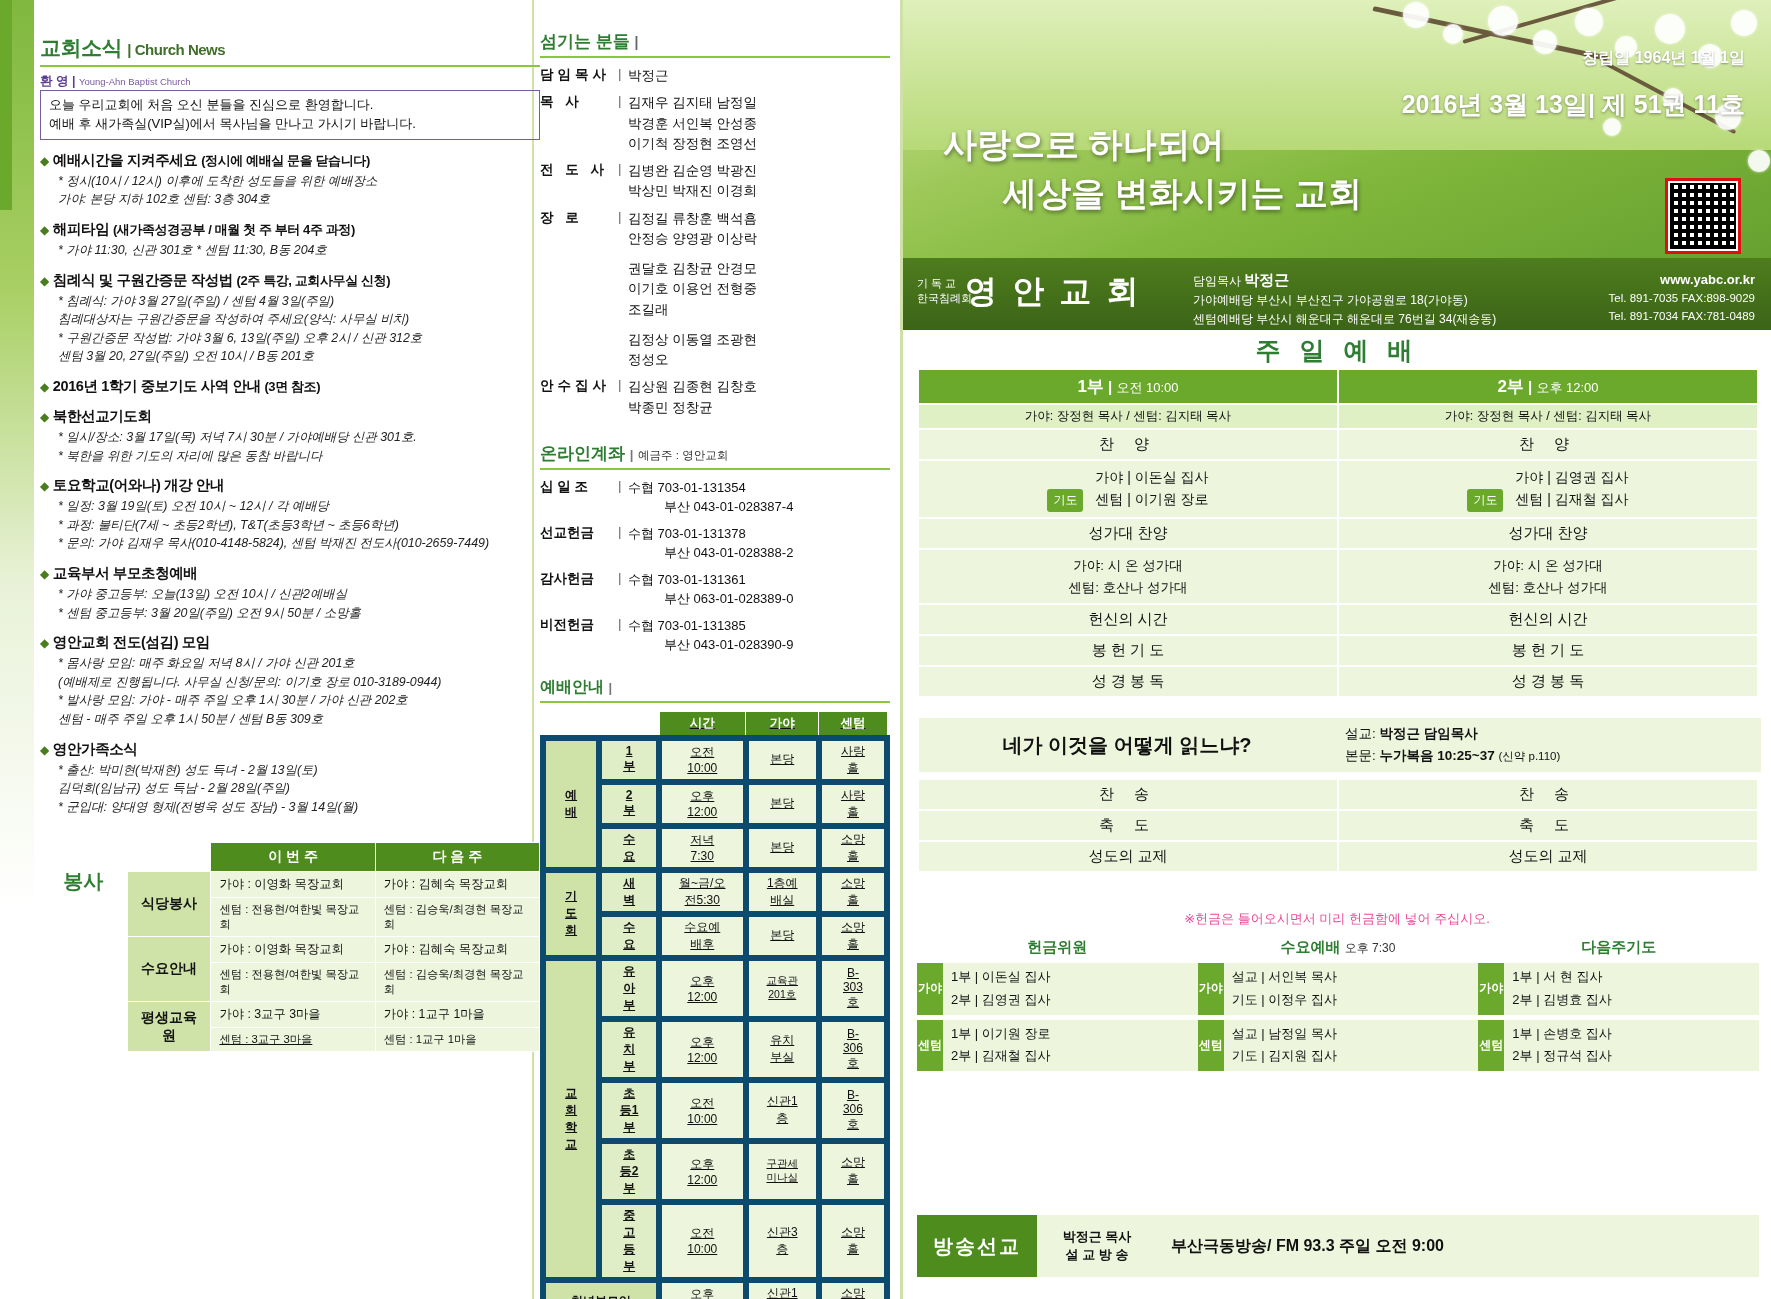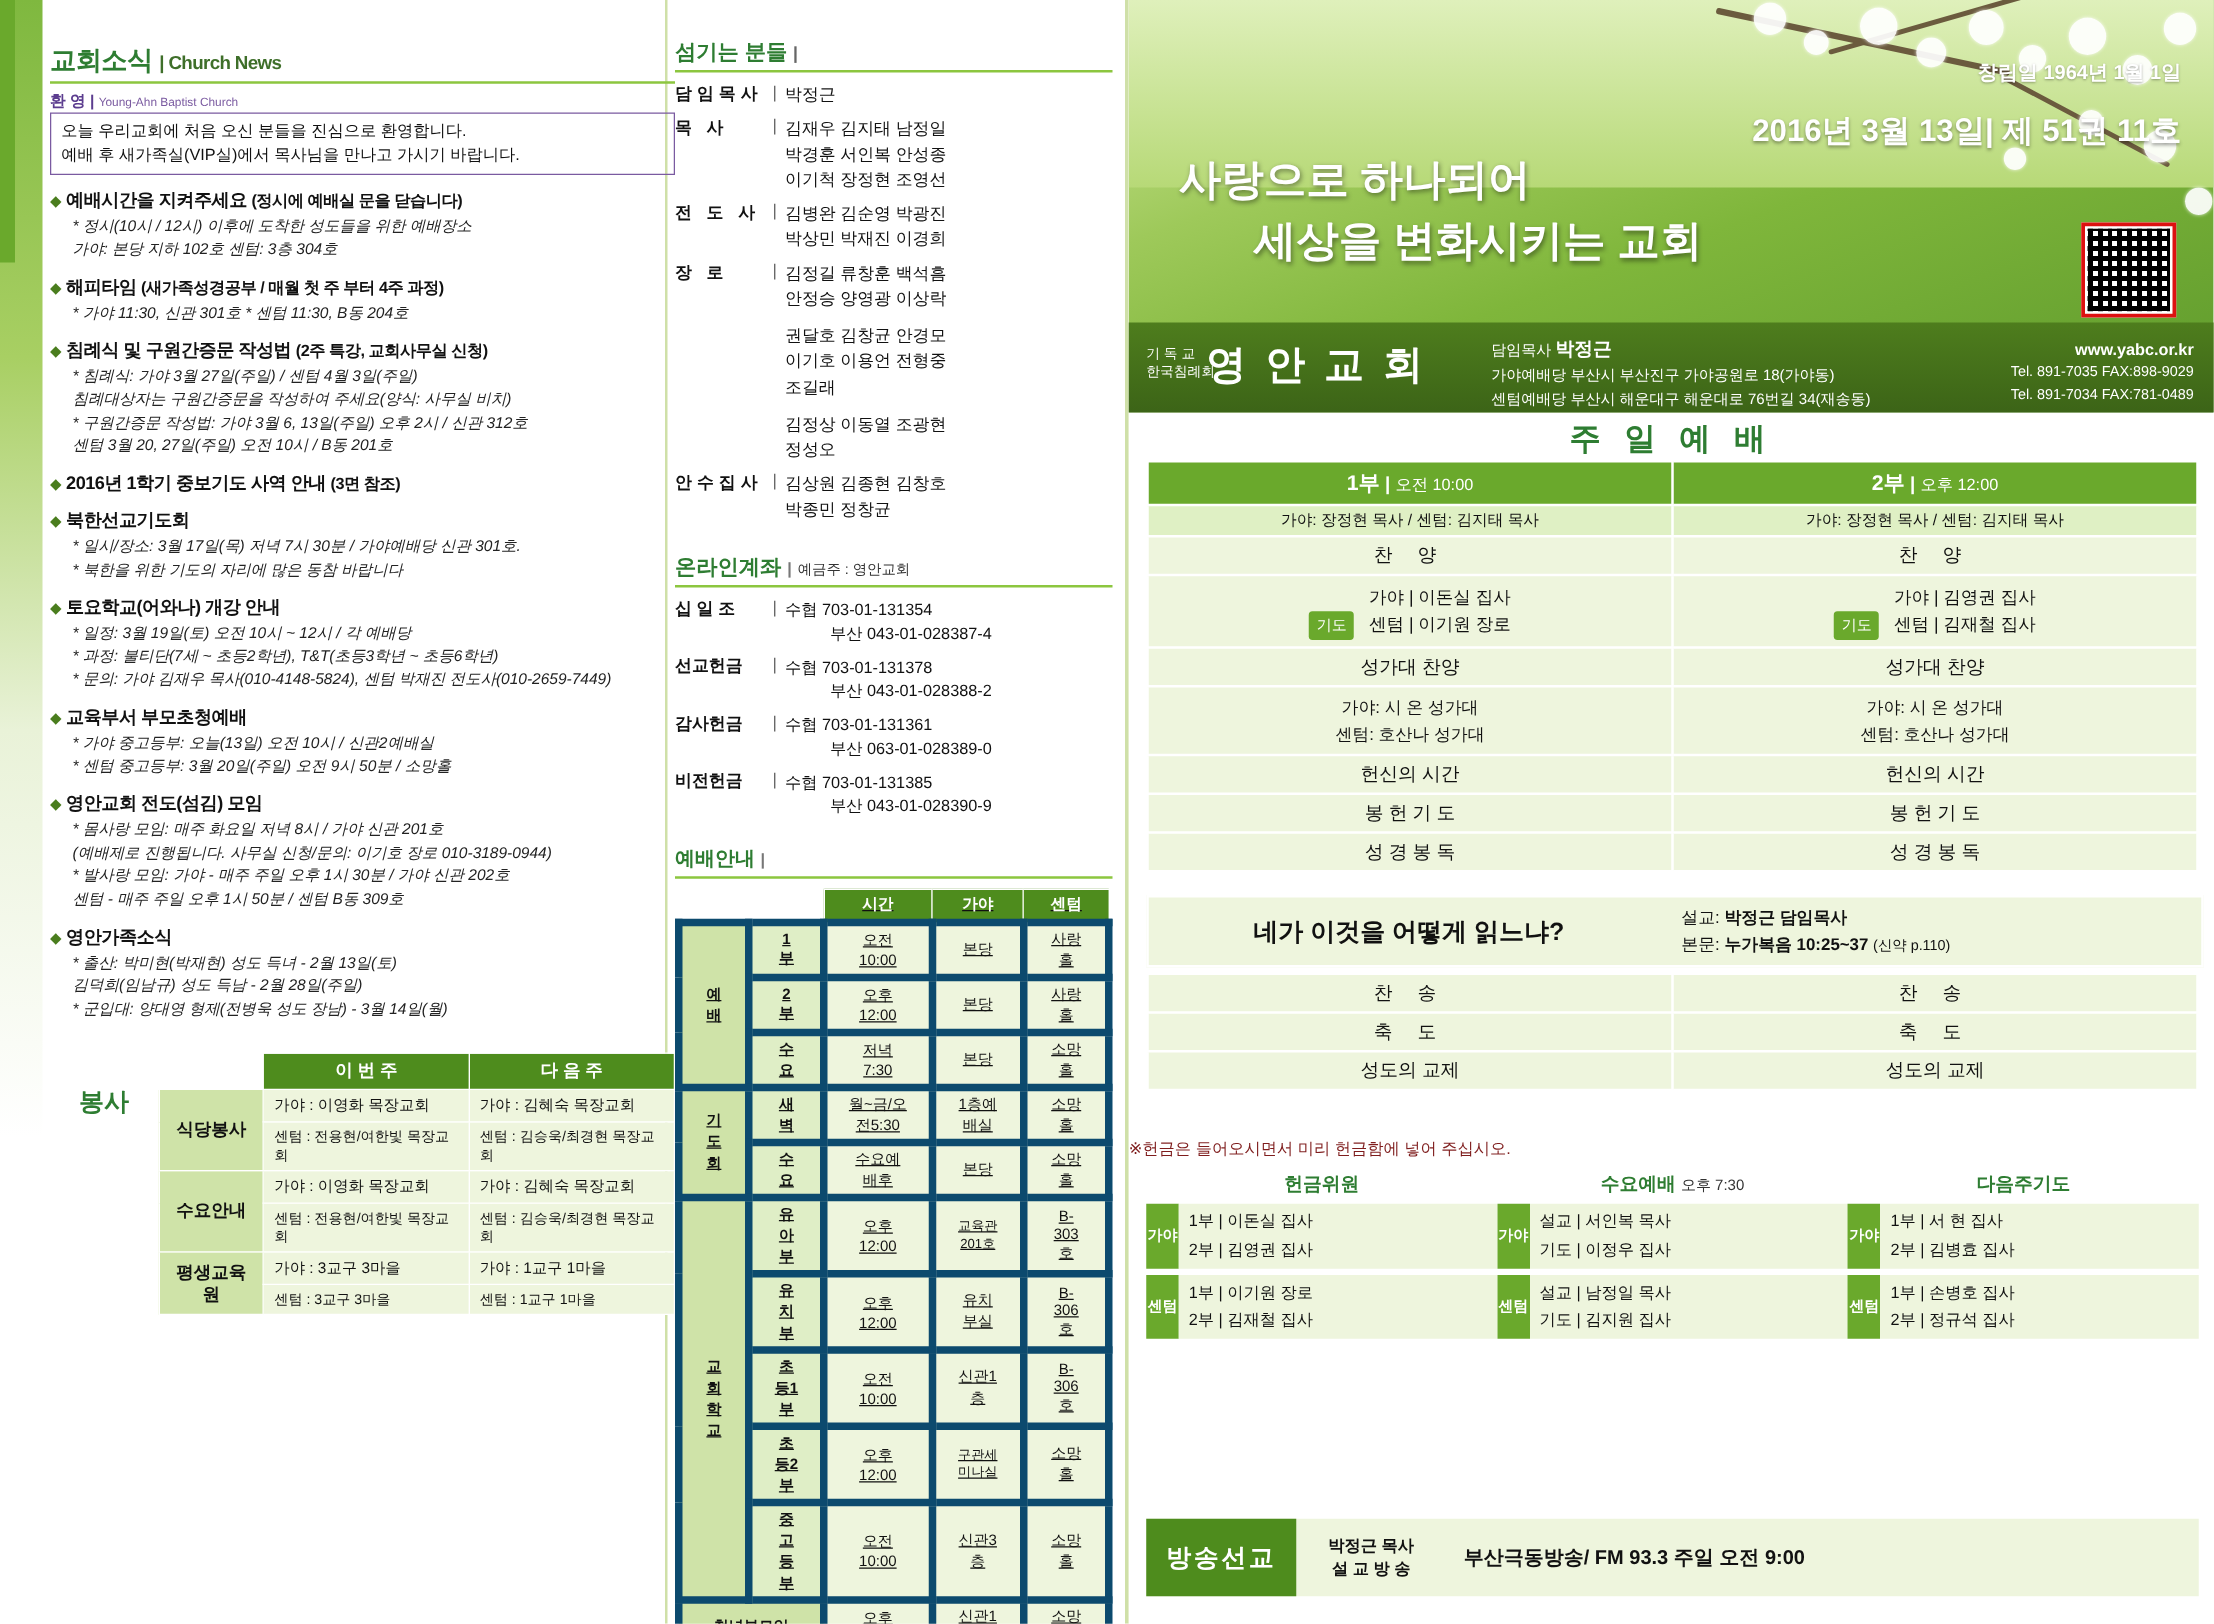--- a/index.html
+++ b/index.html
@@ -110,21 +110,21 @@
   .svc td.sub{background:#dff0c4;font-size:12.5px;padding:3px 0;}
   .svc td.spaced{letter-spacing:8px;}
   .pill{display:inline-block;background:#6aa92c;color:#fff;font-size:12px;padding:2px 6px;border-radius:3px;vertical-align:middle;margin-right:8px;}
 
   .sermon{position:absolute;left:14px;top:716px;width:842px;display:flex;align-items:center;background:#eef5dd;border:2px solid #fff;height:54px;}
   .sermon .q{width:50%;text-align:center;font-size:20px;font-weight:bold;}
   .sermon .meta{width:50%;font-size:13.5px;line-height:1.6;padding-left:10px;}
   .sermon .meta b{font-weight:bold;}
   .sermon .meta .sm{font-size:11.5px;}
 
-  .note{position:absolute;left:0;top:910px;width:868px;text-align:left;font-size:13px;color:#7f1d1d;}
+  .note{position:absolute;left:0;top:910px;width:868px;text-align:center;font-size:13px;color:#ec4899;}
 
   .bottom{position:absolute;left:14px;top:938px;width:842px;display:flex;justify-content:space-between;}
   .bcol{width:286px;}
   .bcol h4{margin:0 0 6px 0;text-align:center;font-size:15px;color:#2e7d32;font-weight:bold;}
   .brow{display:flex;align-items:stretch;margin-bottom:5px;}
   .btag{width:26px;background:#6aa92c;color:#fff;font-size:12px;font-weight:bold;display:flex;align-items:center;justify-content:center;text-align:center;line-height:1.1;}
   .bvals{flex:1;background:#eef5dd;padding:3px 8px;font-size:13px;line-height:1.75;}
 
   .broadcast{position:absolute;left:14px;top:1215px;width:842px;height:62px;background:#eef5dd;display:flex;align-items:center;}
   .bc-left{width:120px;height:62px;background:#4e8c1d;color:#fff;font-size:20px;font-weight:bold;display:flex;align-items:center;justify-content:center;letter-spacing:2px;}
@@ -256,21 +256,21 @@
         <tr>
           <td style="font-size:11.3px;">센텀 : 전용현/여한빛 목장교회</td>
           <td style="font-size:11.3px;">센텀 : 김승욱/최경현 목장교회</td>
         </tr>
         <tr>
           <td class="cat" rowspan="2">평생교육원</td>
           <td>가야 : 3교구 3마을</td>
           <td>가야 : 1교구 1마을</td>
         </tr>
         <tr>
-          <td style="font-size:11.3px;">센텀 : 3교구 3마을</td>
+          <td style="font-size:11.3px;text-decoration:underline;">센텀 : 3교구 3마을</td>
           <td style="font-size:11.3px;">센텀 : 1교구 1마을</td>
         </tr>
       </tbody>
         </table>
     </div>
   </div>
 
   <div class="col2">
     <div class="srv-title"><span>섬기는 분들</span> <span style="font-size:14px;color:#666;">|</span></div>
     <div class="srv-bar"></div>

